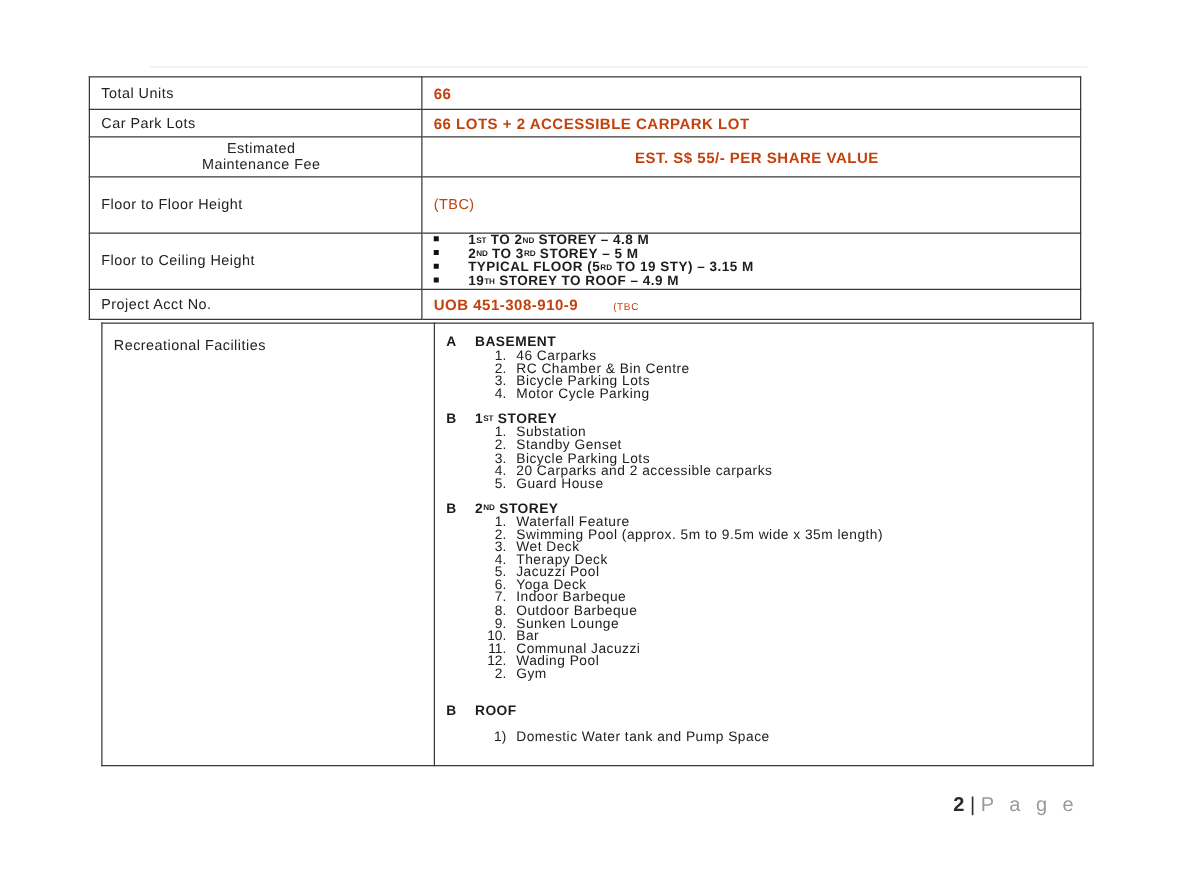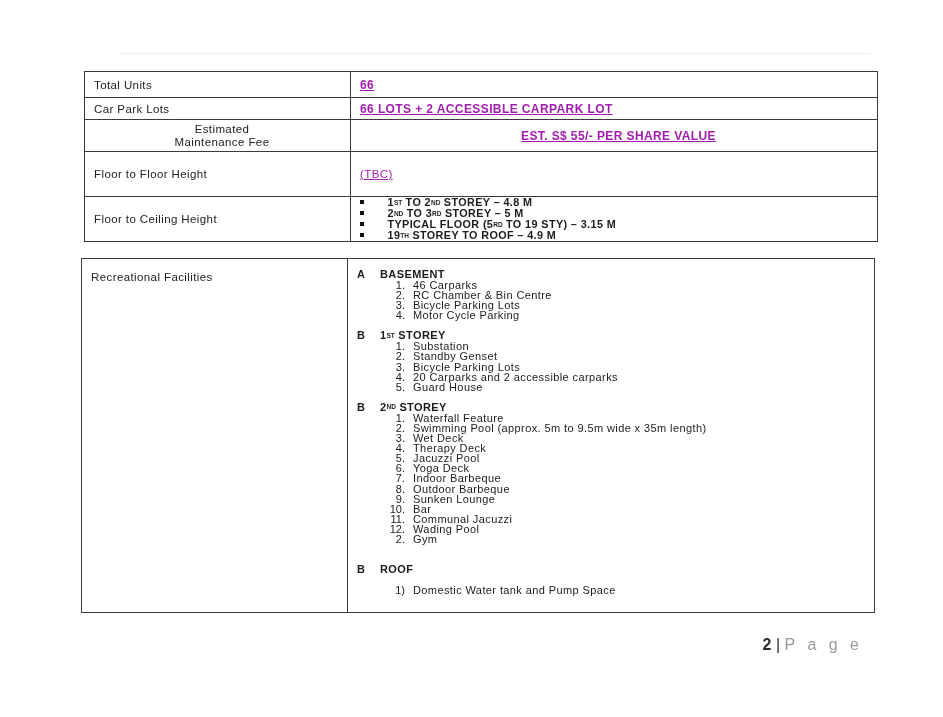--- a/index.html
+++ b/index.html
@@ -20,25 +20,25 @@
     border-collapse:collapse;
     table-layout:fixed;
     position:absolute;
   }
   table.doc-table td{
     border:1px solid #3a3a3a;
     padding:0 0 0 9px;
     vertical-align:middle;
     letter-spacing:0.4px;
   }
-  #spec-table{left:84px;top:61px;width:775px;margin-top:10px;}
+  #spec-table{left:71px;top:61px;width:775px;}
   #spec-table td.c1{width:256px;}
   #spec-table td.c2{width:517px;}
   .lbl{font-size:11.5px;color:#222;}
-  .val{font-size:12px;font-weight:bold;color:#a21caf;text-decoration:underline;}
+  .val{font-size:12px;font-weight:bold;color:#c2410c;}
   tr.r1 td{height:25px;}
   tr.r2 td{height:21px;}
   tr.r3 td{height:31px;text-align:center;}
   tr.r4 td{height:44px;}
   tr.r5 td{height:44px;}
   tr.r6 td{height:23px;}
   .two-line div{line-height:12.5px;}
   td.tbc-cell{padding-left:27px;font-weight:normal;font-size:11.5px;}
   
   td.bullets-cell{vertical-align:top;padding-top:2px;padding-left:17px;}
@@ -101,20 +101,26 @@
       <td class="c1 lbl">Floor to Ceiling Height</td>
       <td class="c2 bullets-cell">
         <div id="ceiling-bullets">
               <div class="bullet-line"><span class="sq"></span><span><span>1</span><span class="sup">ST</span><span> TO 2</span><span class="sup">ND</span><span> STOREY  –  4.8 M</span></span></div>
               <div class="bullet-line"><span class="sq"></span><span><span>2</span><span class="sup">ND</span><span> TO 3</span><span class="sup">RD</span><span> STOREY  –  5 M</span></span></div>
               <div class="bullet-line"><span class="sq"></span><span><span>TYPICAL FLOOR (5</span><span class="sup">RD</span><span> TO 19 STY)  –  3.15 M</span></span></div>
               <div class="bullet-line"><span class="sq"></span><span><span>19</span><span class="sup">TH</span><span> STOREY TO ROOF  –  4.9 M</span></span></div>
             </div>
       </td>
     </tr>
+    <tr class="r6">
+      <td class="c1 lbl">Project Acct No.</td>
+      <td class="c2 val">
+        <span>UOB 451-308-910-9</span><span class="acct-note">(TBC</span>
+      </td>
+    </tr>
   </tbody>
     </table>
 
   <table class="doc-table" id="fac-table">
     <tbody>
         <tr>
       <td class="c1 lbl">Recreational Facilities</td>
       <td class="c2">
         <div id="facility-sections">
               <div class="section">

